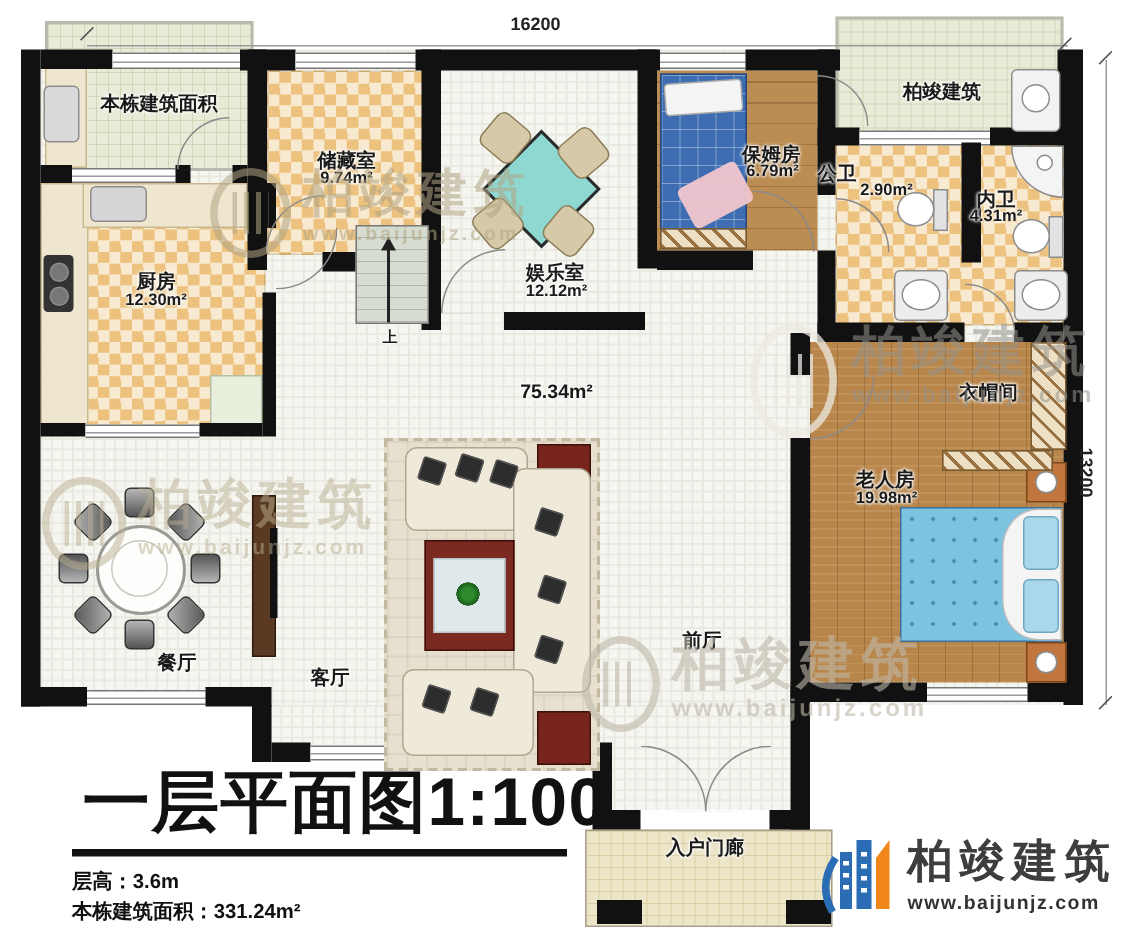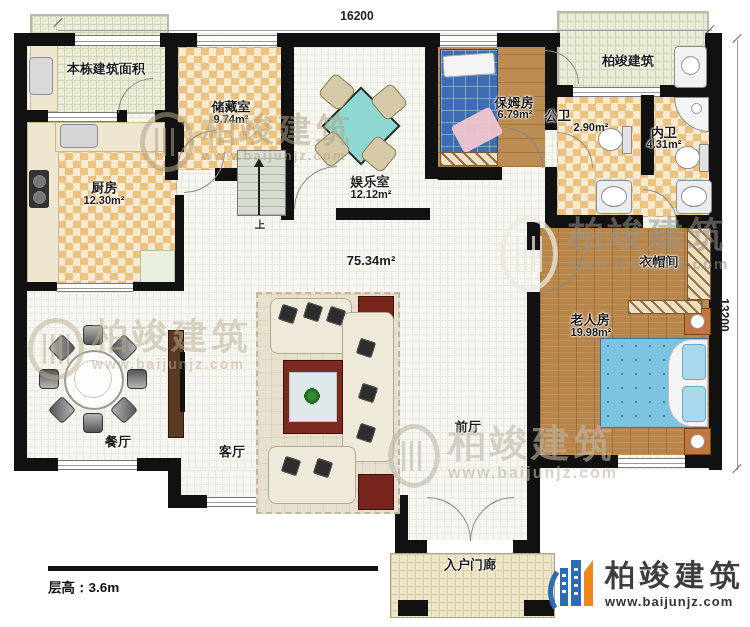--- a/index.html
+++ b/index.html
@@ -254,21 +254,21 @@
   <span class="abs rlabel area" style="left:591px;top:121px;">2.90m²</span>
   <span class="abs rlabel" style="left:664px;top:124px;">内卫</span>
   <span class="abs rlabel area" style="left:664px;top:138px;">4.31m²</span>
   <span class="abs rlabel" style="left:104px;top:179px;">厨房</span>
   <span class="abs rlabel area" style="left:104px;top:194px;">12.30m²</span>
   <span class="abs rlabel" style="left:659px;top:253px;color:#1a1a1a;">衣帽间</span>
   <span class="abs rlabel" style="left:590px;top:311px;">老人房</span>
   <span class="abs rlabel area" style="left:591px;top:326px;">19.98m²</span>
   <span class="abs rlabel" style="left:371px;top:253px;">75.34m²</span>
   <span class="abs rlabel" style="left:118px;top:433px;text-align:center;">餐厅</span>
-  <span class="abs rlabel" style="left:232px;top:443px;font-family:Liberation Serif, serif;">客厅</span>
+  <span class="abs rlabel" style="left:220px;top:443px;font-family:Liberation Serif, serif;">客厅</span>
   <span class="abs rlabel" style="left:468px;top:418px;">前厅</span>
   <span class="abs rlabel" style="left:470px;top:556px;">入户门廊</span>
 
   <div class="abs dimline" style="left:58px;top:30px;width:654px;height:1px;"></div>
   <div class="abs tick" style="left:52px;top:22px;"></div>
   <div class="abs tick" style="left:704px;top:29px;"></div>
   <span class="abs dim" style="left:357px;top:9px;transform:translateX(-50%);">16200</span>
   <div class="abs dimline" style="left:737px;top:40px;width:1px;height:430px;"></div>
   <div class="abs tick" style="left:731px;top:38px;"></div>
   <div class="abs tick" style="left:731px;top:468px;"></div>
@@ -296,25 +296,29 @@
     </div>
   </div>
   <div class="abs wm" style="left:388px;top:424px;color:rgba(190,184,168,.6);">
     <div class="wm-circle" style="width:42px;height:54px;"></div>
     <div style="margin-left:8px;">
       <div class="wm-chars" style="font-size:38px;">柏竣建筑</div>
       <div class="wm-url" style="font-size:16px;margin-top:2px;">www.baijunjz.com</div>
     </div>
   </div>
 
+  <div class="abs titleline" style="left:55px;top:505px;">
+    <span>一层平面图</span><span>1:100</span>
+  </div>
   <div class="abs" style="left:48px;top:566px;width:330px;height:5px;background:#111;"></div>
   <div class="abs stats-row" style="left:48px;top:579px;">
     <span><span>层高：</span><span>3.6m</span></span>
   </div>
   <div class="abs stats-row" style="left:48px;top:599px;">
+    <span><span>本栋建筑面积：</span><span>331.24m²</span></span>
   </div>
 
   <div class="abs" style="left:545px;top:552px;display:flex;align-items:center;">
     <span style="display:inline-block;">
       <svg width="52" height="60" viewBox="0 0 52 60">
         <path d="M10 56 Q0 38 12 20" stroke="#2a6db5" stroke-width="5" fill="none"></path>
         <rect x="15" y="16" width="8" height="38" fill="#2a6db5"></rect>
         <rect x="26" y="8" width="10" height="46" fill="#2a6db5"></rect>
         <path d="M39 20 L48 8 L48 54 L39 54 Z" fill="#f08519"></path>
         <rect x="17" y="22" width="4" height="3" fill="#fff"></rect>

